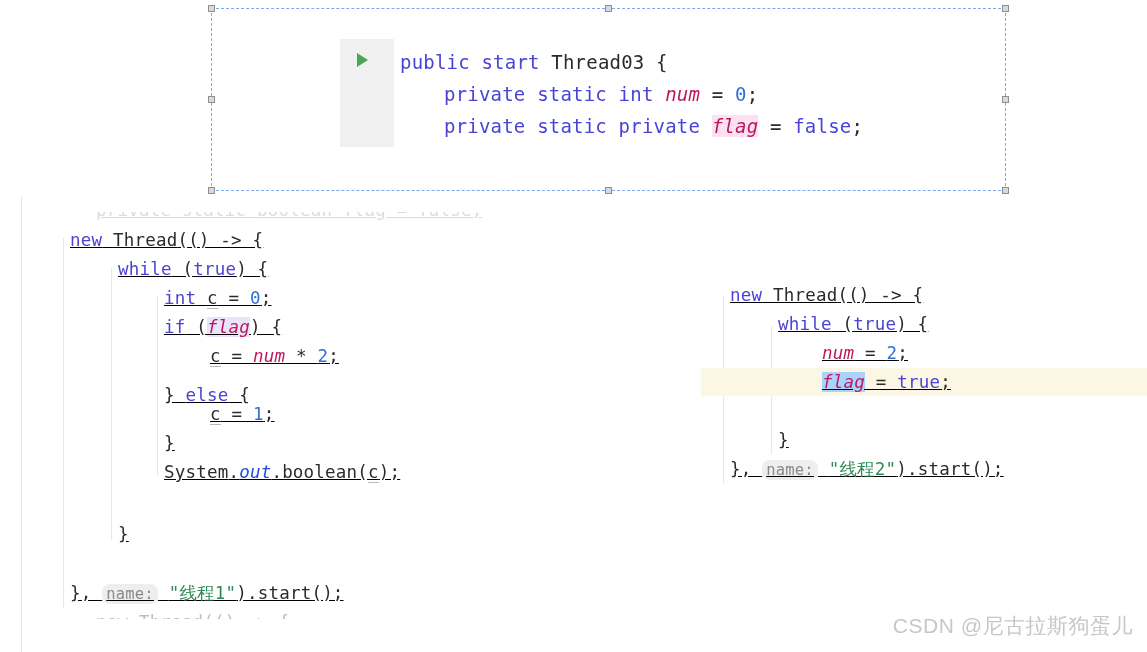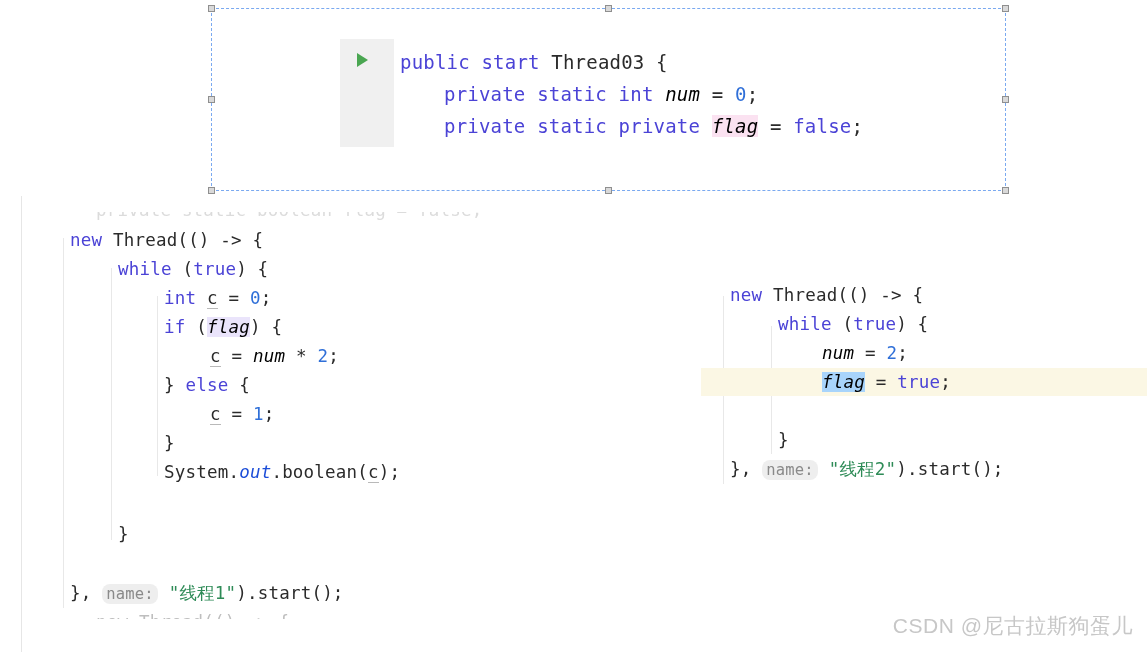--- a/index.html
+++ b/index.html
@@ -9,21 +9,21 @@
   body {
     width: 1147px; height: 652px;
     position: relative; overflow: hidden;
     font-family: "DejaVu Sans Mono", monospace;
   }
 
   
   .code { white-space: pre; }
   .kw      { color: #4b43d6; }            
   .plain   { color: #2b2b2b; }
-  .field   { color: #000000; font-style: italic; }  
+  .field   { color: #be185d; font-style: italic; }  
   .num     { color: #2f6fd8; }
   .str     { color: #2e8b57; }
   .punct   { color: #2b2b2b; }
   .localv  { color: #2b2b2b; border-bottom: 1px solid #b9b9b9; }
   .staticm { color: #1d4ed8; font-style: italic; }  
 
   
   #editor-background {
     position: absolute; left: 0; top: 196px;
     width: 1147px; height: 456px;
@@ -35,20 +35,21 @@
   }
   .guide {
     position: absolute; width: 1px; background: #e8e8e8;
   }
 
   .bg-line {
     position: absolute;
     font-size: 17.5px;
     line-height: 29px;
     letter-spacing: .2px;
+    text-decoration: underline;
   }
 
   
   .clipped-top {
     color: #b9b9b9;
     opacity: .5;
     filter: blur(0.7px);
     clip-path: inset(55% 0 0 0);
   }
   .clipped-bottom {
@@ -139,21 +140,21 @@
   <div class="row-cream" style="left:701px; top:172px; width:446px; height:28px;"></div>
 
   <div class="bg-line clipped-top code" style="left:96px; top:0px;">private static boolean flag = false;</div>
 
   <div id="left-code-lines">
       <div class="code bg-line" style="top: 30px; left: 70px;"><span class="kw">new</span><span class="plain"> </span><span class="plain">Thread</span><span class="punct">(() -&gt; {</span></div>
       <div class="code bg-line" style="top: 59px; left: 118px;"><span class="kw">while</span><span class="punct"> (</span><span class="kw">true</span><span class="punct">) {</span></div>
       <div class="code bg-line" style="top: 88px; left: 164px;"><span class="kw">int</span><span class="plain"> </span><span class="localv">c</span><span class="punct"> = </span><span class="num">0</span><span class="punct">;</span></div>
       <div class="code bg-line" style="top: 117px; left: 164px;"><span class="kw">if</span><span class="punct"> (</span><span class="field hl-lavender">flag</span><span class="punct">) {</span></div>
       <div class="code bg-line" style="top: 146px; left: 210px;"><span class="localv">c</span><span class="punct"> = </span><span class="field">num</span><span class="punct"> * </span><span class="num">2</span><span class="punct">;</span></div>
-      <div class="code bg-line" style="top: 175px; left: 164px;"><span class="punct">} </span><span class="kw">else</span><span class="punct"> {</span></div>
+      <div class="code bg-line" style="top: 185px; left: 164px;"><span class="punct">} </span><span class="kw">else</span><span class="punct"> {</span></div>
       <div class="code bg-line" style="top: 204px; left: 210px;"><span class="localv">c</span><span class="punct"> = </span><span class="num">1</span><span class="punct">;</span></div>
       <div class="code bg-line" style="top: 233px; left: 164px;"><span class="punct">}</span></div>
       <div class="code bg-line" style="top: 262px; left: 164px;"><span class="plain">System</span><span class="punct">.</span><span class="staticm">out</span><span class="punct">.boolean(</span><span class="localv">c</span><span class="punct">);</span></div>
       <div class="code bg-line" style="top: 324px; left: 118px;"><span class="punct">}</span></div>
       <div class="code bg-line" style="top: 383px; left: 70px;"><span class="punct">}, </span><span class="hint">name:</span><span class="plain"> </span><span class="str">"线程1"</span><span class="punct">).start();</span></div>
     </div>
 
   <div id="right-code-lines">
       <div class="code bg-line" style="top: 85px; left: 730px;"><span class="kw">new</span><span class="plain"> </span><span class="plain">Thread</span><span class="punct">(() -&gt; {</span></div>
       <div class="code bg-line" style="top: 114px; left: 778px;"><span class="kw">while</span><span class="punct"> (</span><span class="kw">true</span><span class="punct">) {</span></div>

